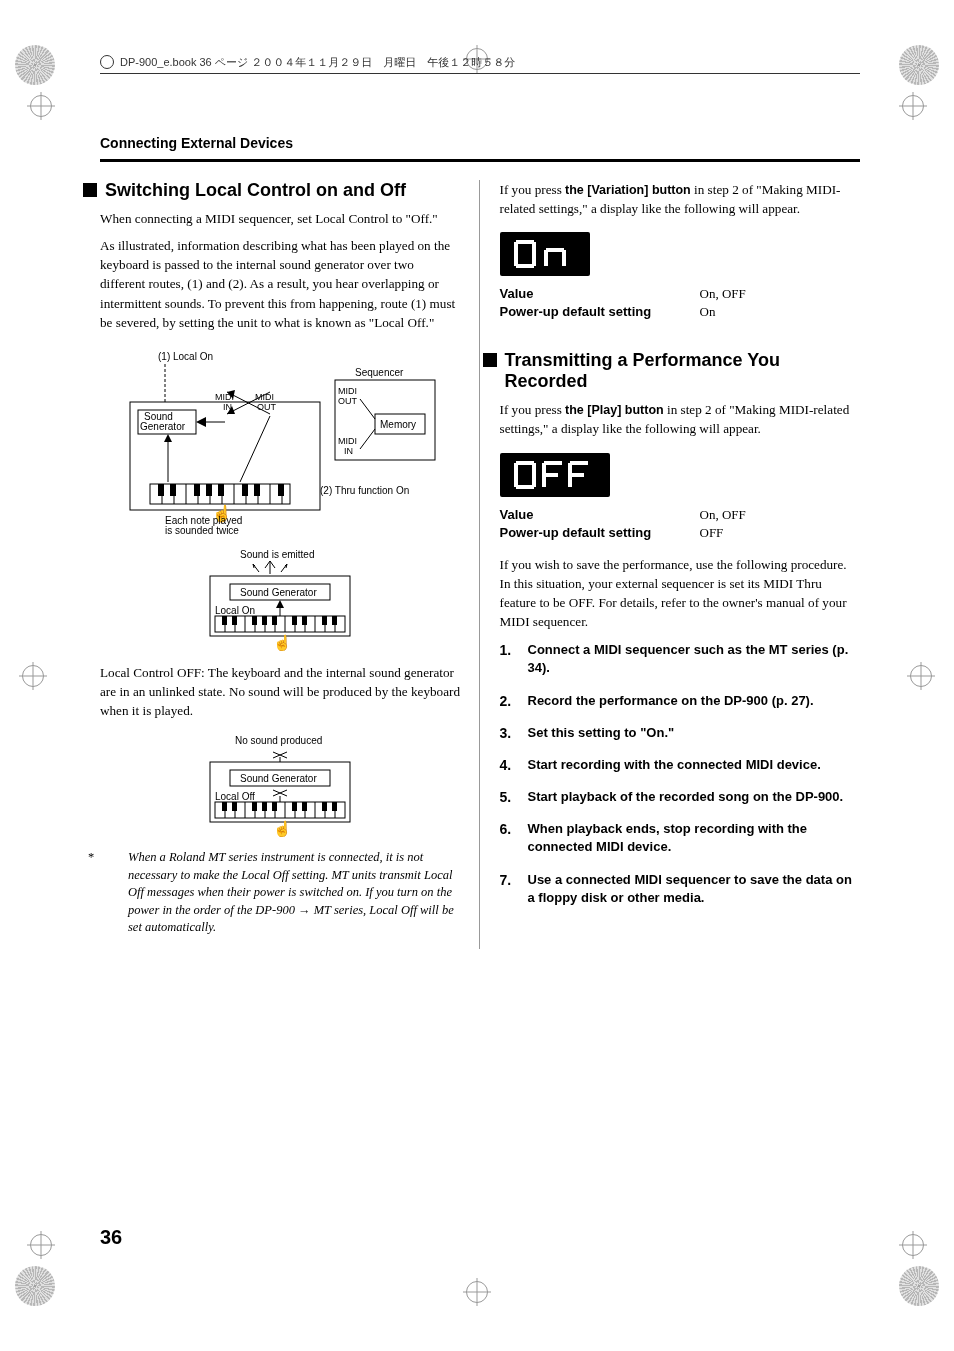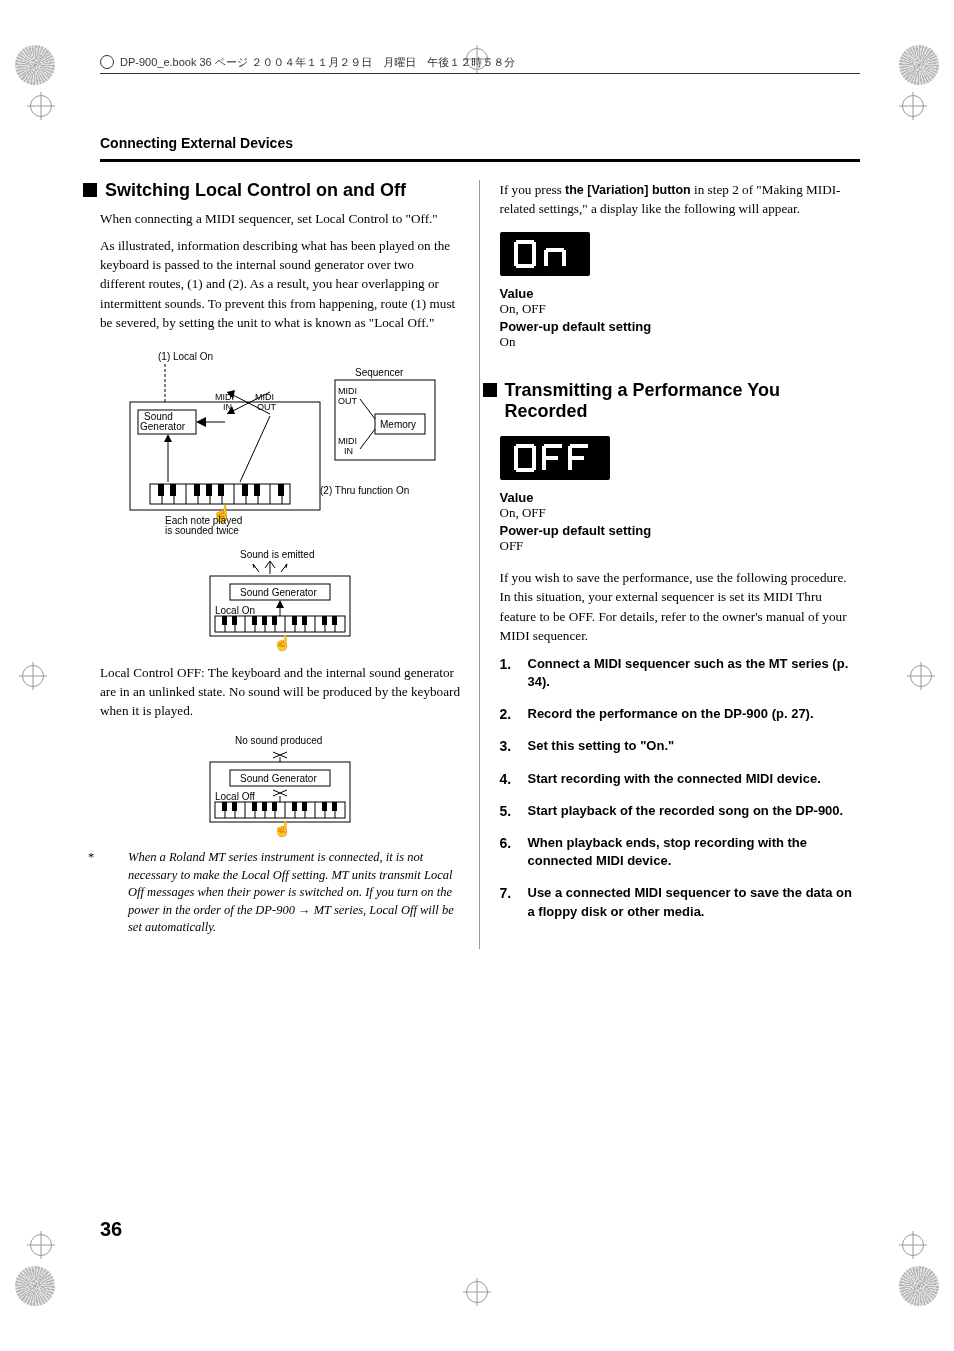--- a/index.html
+++ b/index.html
@@ -149,21 +149,20 @@
     padding: 4px 10px;
     font-family: "Arial", sans-serif;
     border-radius: 2px;
     margin: 6px 0 4px 0;
   }
   .lcd svg { display:block; }
   .kv-row {
     display: flex;
     font-size: 13px;
     margin: 2px 0;
-    flex-direction: column;
   }
   .kv-row .k {
     font-family: Arial, sans-serif;
     font-weight: bold;
     width: 200px;
   }
   .kv-row .v {
     font-family: "Times New Roman", serif;
   }
   ol.steps {
@@ -184,21 +183,21 @@
   }
   ol.steps li::before {
     content: counter(step) ".";
     position: absolute;
     left: 0;
     font-weight: bold;
     font-size: 14px;
   }
   .page-number {
     position: absolute;
-    bottom: 110px;
+    bottom: 102px;
     left: 100px;
     font-family: "Futura", "Century Gothic", Arial, sans-serif;
     font-weight: bold;
     font-size: 20px;
   }
   .svgtext { font-family: "MS Gothic", Arial, sans-serif; font-size: 10px; }
   .bold-inline { font-weight: bold; font-family: Arial, sans-serif; font-size:12.5px;}
 </style>
 </head>
 <body>
@@ -409,20 +408,23 @@
       <div class="kv-row">
         <span class="k">Value</span>
         <span class="v">On, OFF</span>
       </div>
       <div class="kv-row">
         <span class="k">Power-up default setting</span>
         <span class="v">On</span>
       </div>
 
       <h2 class="black-sq" style="margin-top:30px">Transmitting a Performance You Recorded</h2>
+      <p class="body">
+        <span>If you press </span><span class="bold-inline">the [Play] button</span><span> in step 2 of "Making MIDI-related settings," a display like the following will appear.</span>
+      </p>
 
       <div class="lcd">
         <svg width="90" height="36" viewBox="0 0 90 36">
           <g stroke="white" stroke-width="4" fill="none" stroke-linecap="butt">
 
             <path d="M6 6 h18 M6 30 h18 M6 6 v24 M24 6 v24"></path>
 
             <path d="M34 6 h18 M34 6 v24 M34 18 h14"></path>
 
             <path d="M60 6 h18 M60 6 v24 M60 18 h14"></path>

